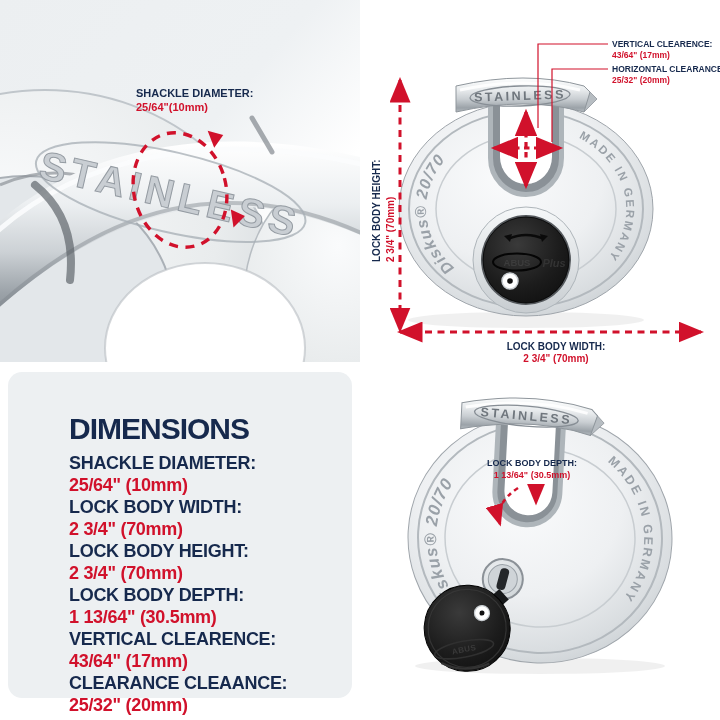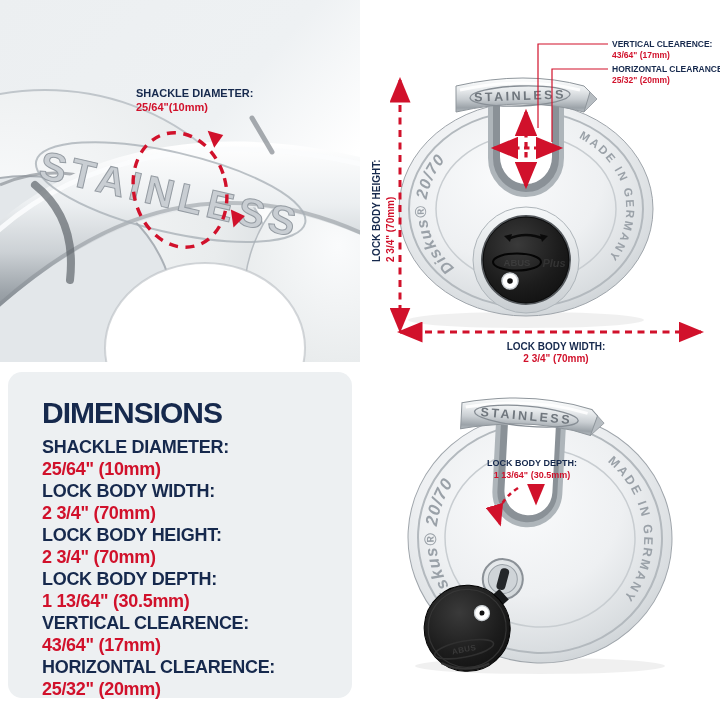--- a/index.html
+++ b/index.html
@@ -12,21 +12,21 @@
   .panel{position:absolute;}
   #panel-shackle{left:0;top:0;width:360px;height:362px;}
   #panel-front{left:360px;top:0;width:360px;height:365px;background:#fff;}
   #panel-depth{left:360px;top:365px;width:360px;height:355px;background:#fff;}
   #panel-dims-wrap{left:0;top:362px;width:360px;height:358px;background:#fff;}
   #dims-card{
     position:absolute;left:8px;top:10px;width:344px;height:326px;
     background:#edf0f2;border-radius:14px;
     padding:0;box-sizing:border-box;
   }
-  #dims-inner{padding:24px 0 0 34px;}
+  #dims-inner{padding:40px 0 0 34px;margin-left:27px;}
   .dims-title{
     color:#16294d;font-size:30px;font-weight:bold;letter-spacing:-1px;
     line-height:34px;margin:0 0 6px 0;
   }
   .dim-row{line-height:22px;}
   .dim-label{color:#16294d;font-size:18px;font-weight:bold;letter-spacing:-0.3px;display:block;}
   .dim-value{color:#d1112b;font-size:18px;font-weight:bold;letter-spacing:-0.3px;display:block;}
   svg{display:block;}
   svg text{font-family:"Liberation Sans","DejaVu Sans",sans-serif;}
 </style>
@@ -198,21 +198,21 @@
       </div>
       <div class="dim-row">
         <span class="dim-label">LOCK BODY DEPTH:</span>
         <span class="dim-value">1 13/64" (30.5mm)</span>
       </div>
       <div class="dim-row">
         <span class="dim-label">VERTICAL CLEARENCE:</span>
         <span class="dim-value">43/64" (17mm)</span>
       </div>
       <div class="dim-row">
-        <span class="dim-label">HORIZONTAL CLEARENCE:</span>
+        <span class="dim-label">CLEARANCE CLEAANCE:</span>
         <span class="dim-value">25/32" (20mm)</span>
       </div>
     </div>
   </div>
 </div>
 
 <div class="panel" id="panel-depth">
   <svg width="360" height="355" viewBox="0 0 360 355">
     <defs>
       <radialGradient id="d-key" cx="0.4" cy="0.35" r="0.9">

